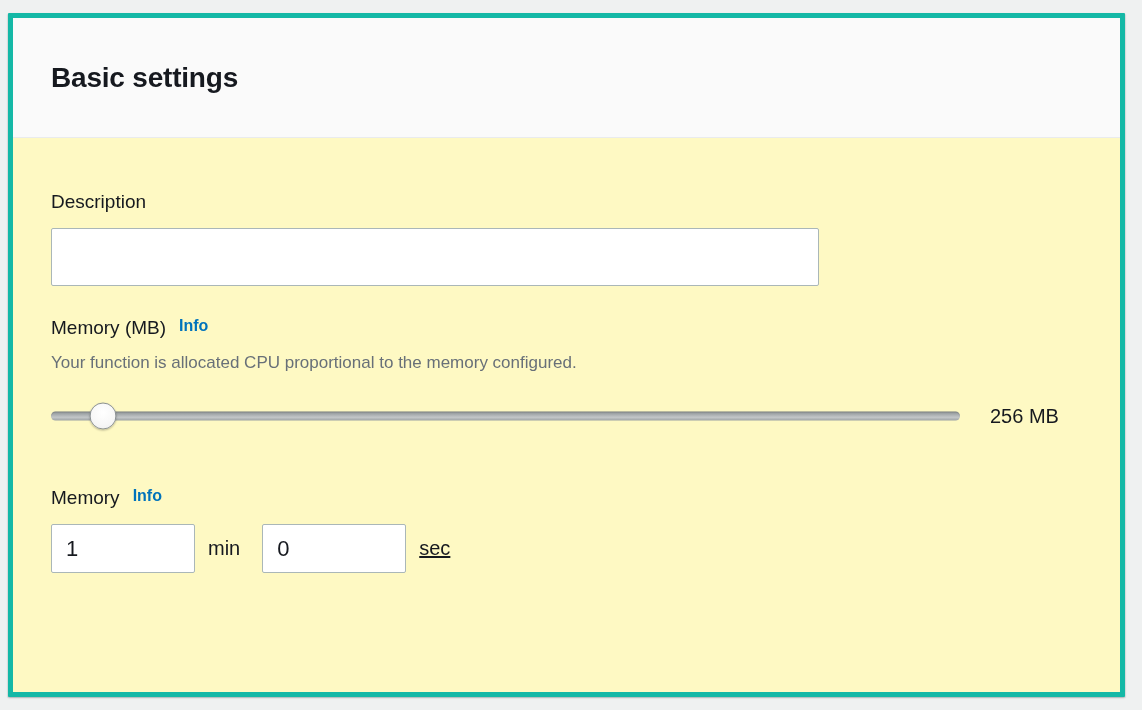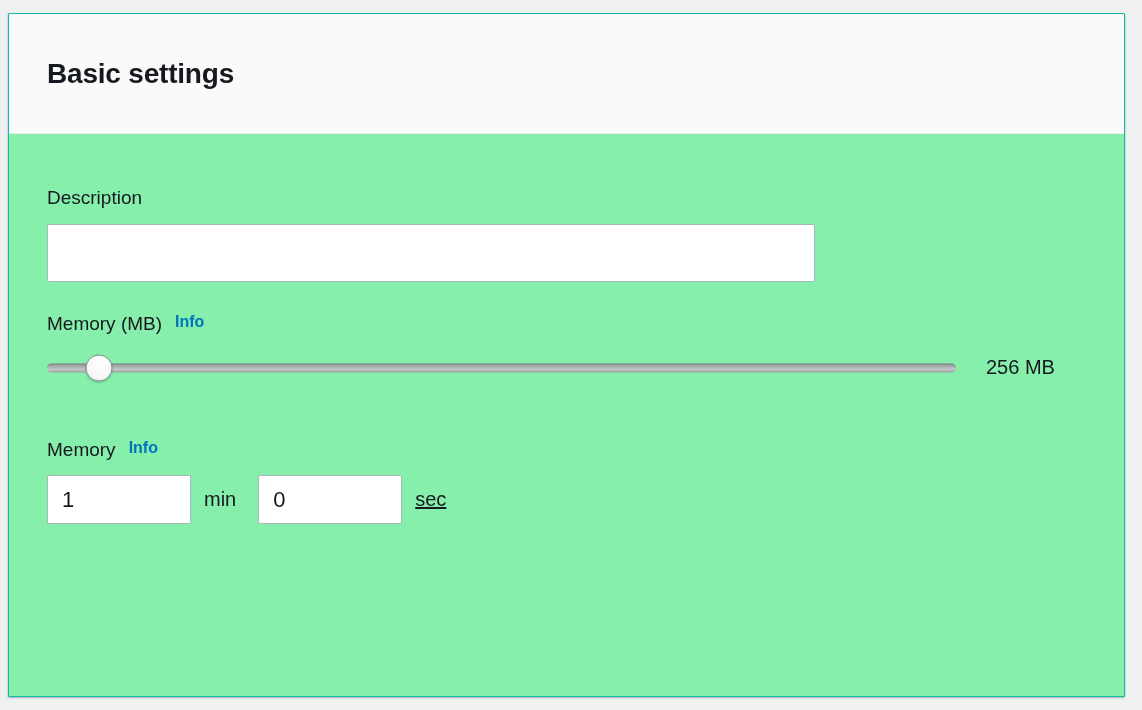--- a/index.html
+++ b/index.html
@@ -14,22 +14,22 @@
     -webkit-font-smoothing: antialiased;
     overflow: hidden;
   }
 
   .panel {
     position: absolute;
     left: 8px;
     top: 13px;
     width: 1117px;
     height: 684px;
-    background: #86efac;
-    border: 1px solid #14b8a6;
+    background: #fef9c3;
+    border: 5px solid #14b8a6;
     border-radius: 1px;
     box-sizing: border-box;
     box-shadow: 0 1px 2px 0 rgba(0, 28, 36, 0.18),
                 1px 1px 1px 0 rgba(0, 28, 36, 0.06),
                -1px 1px 1px 0 rgba(0, 28, 36, 0.06);
     overflow: hidden;
   }
 
   .panel-header {
     height: 120px;
@@ -200,20 +200,21 @@
       <input class="text-input" type="text" placeholder="" style="">
     </div>
 
     <div class="spacer-30"></div>
 
     <div class="field-group">
       <div class="field-label tight">
         <span>Memory (MB)</span>
         <a class="info-link">Info</a>
       </div>
+      <div class="field-help">Your function is allocated CPU proportional to the memory configured.</div>
 
       <div class="slider-row">
         <div class="slider-wrap">
           <div class="slider-track"></div>
           <div class="slider-thumb" style="left: 5.7%;"></div>
         </div>
         <div class="slider-value">256 MB</div>
       </div>
     </div>
 

